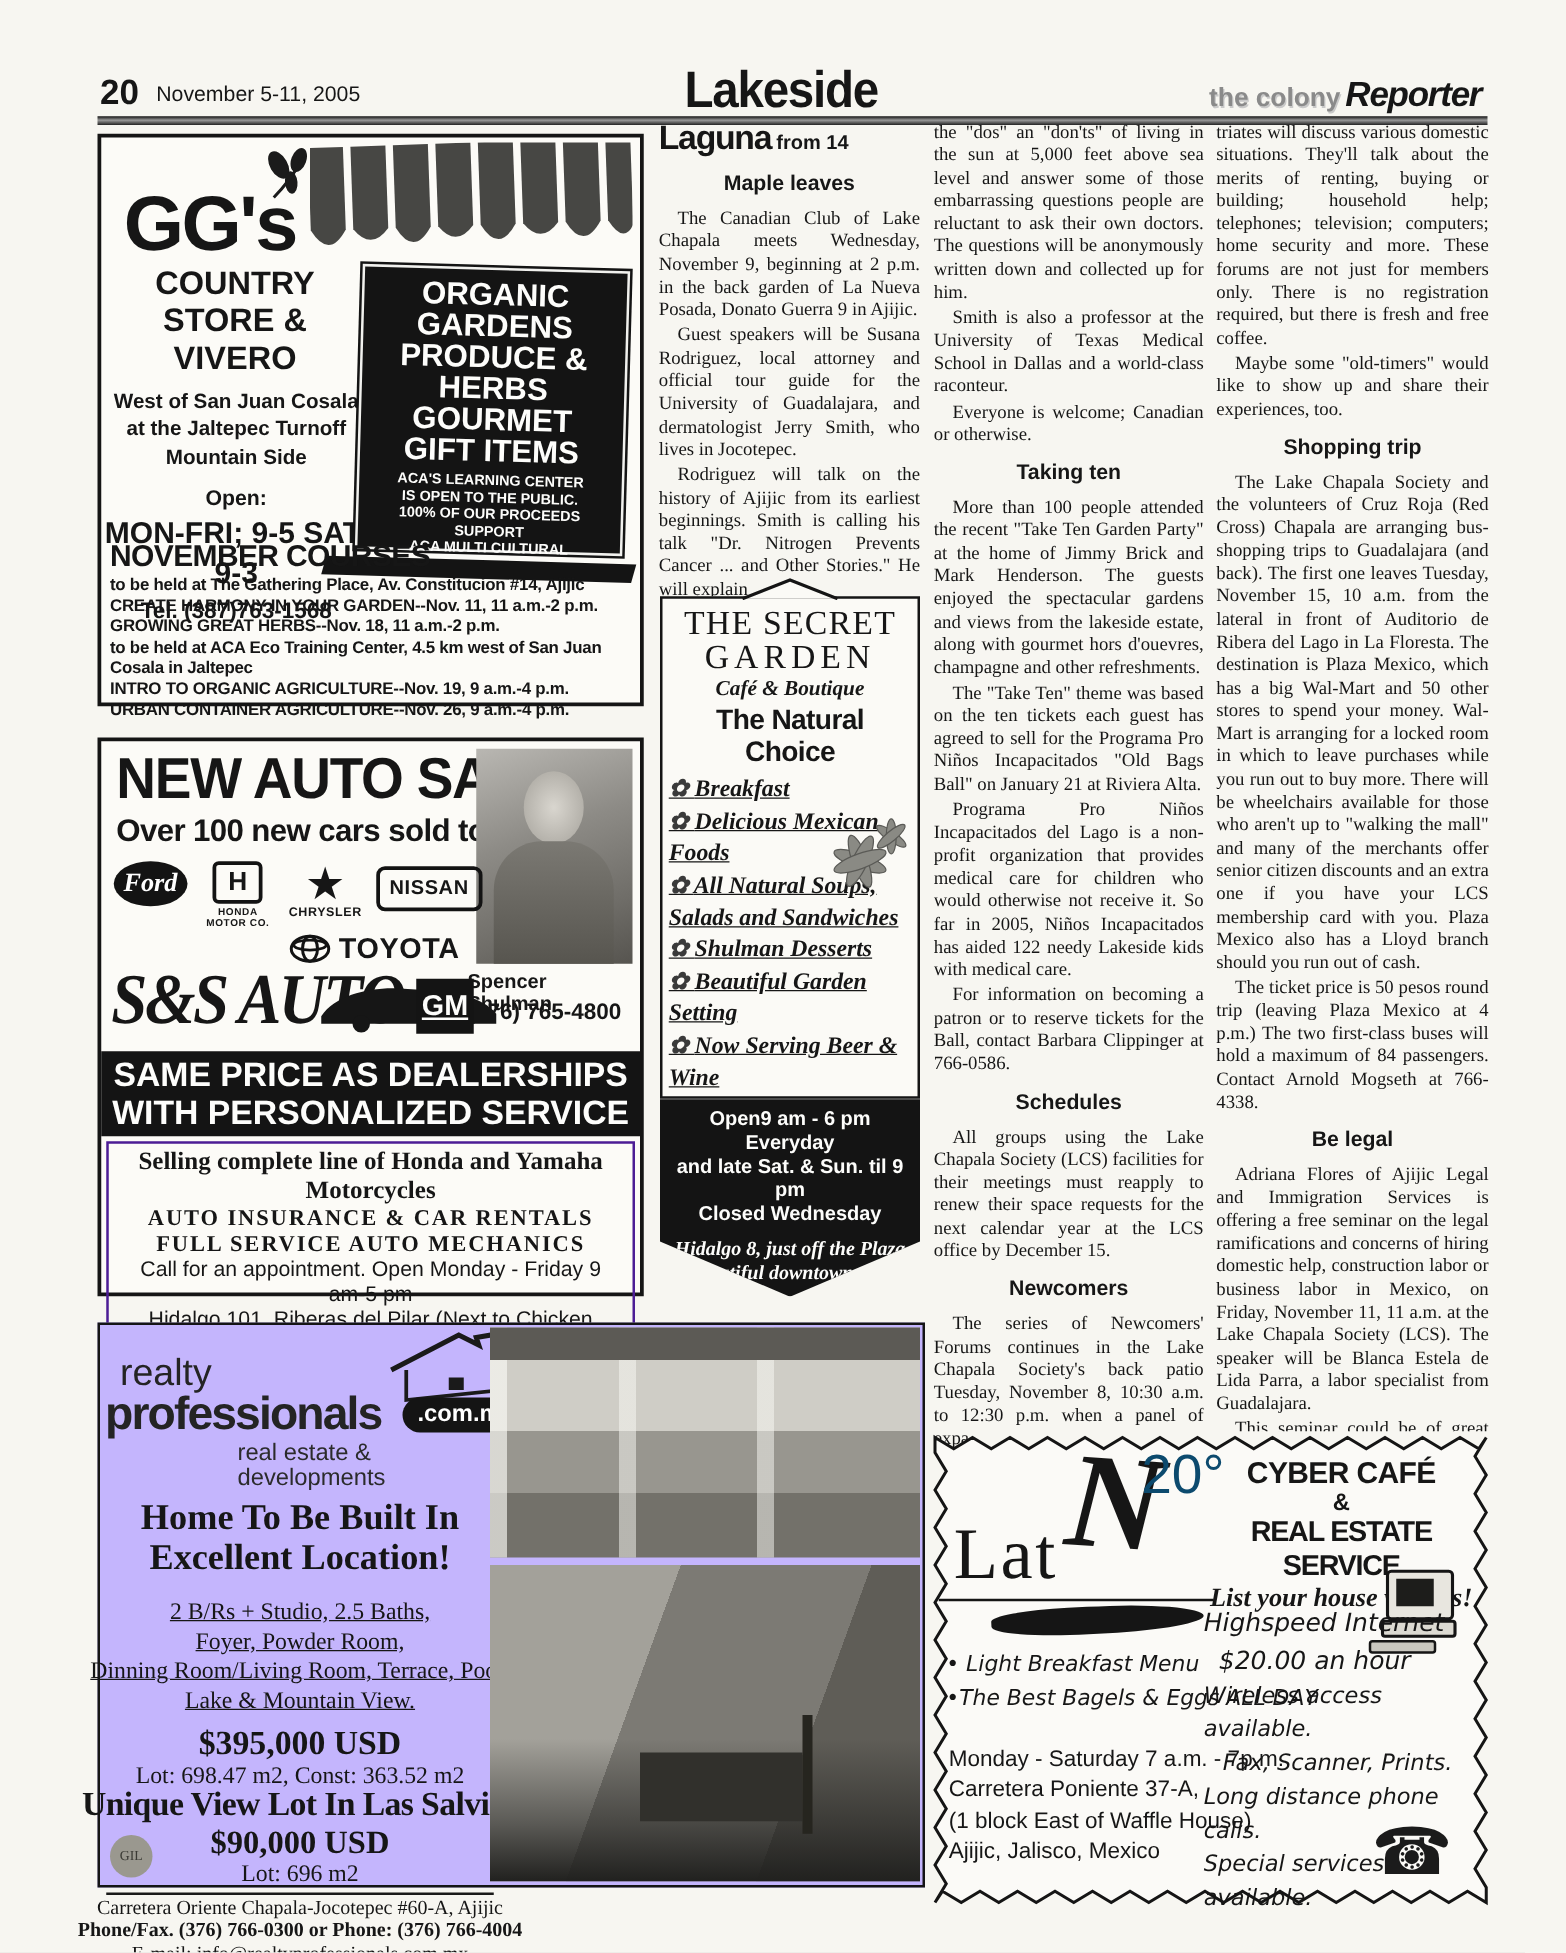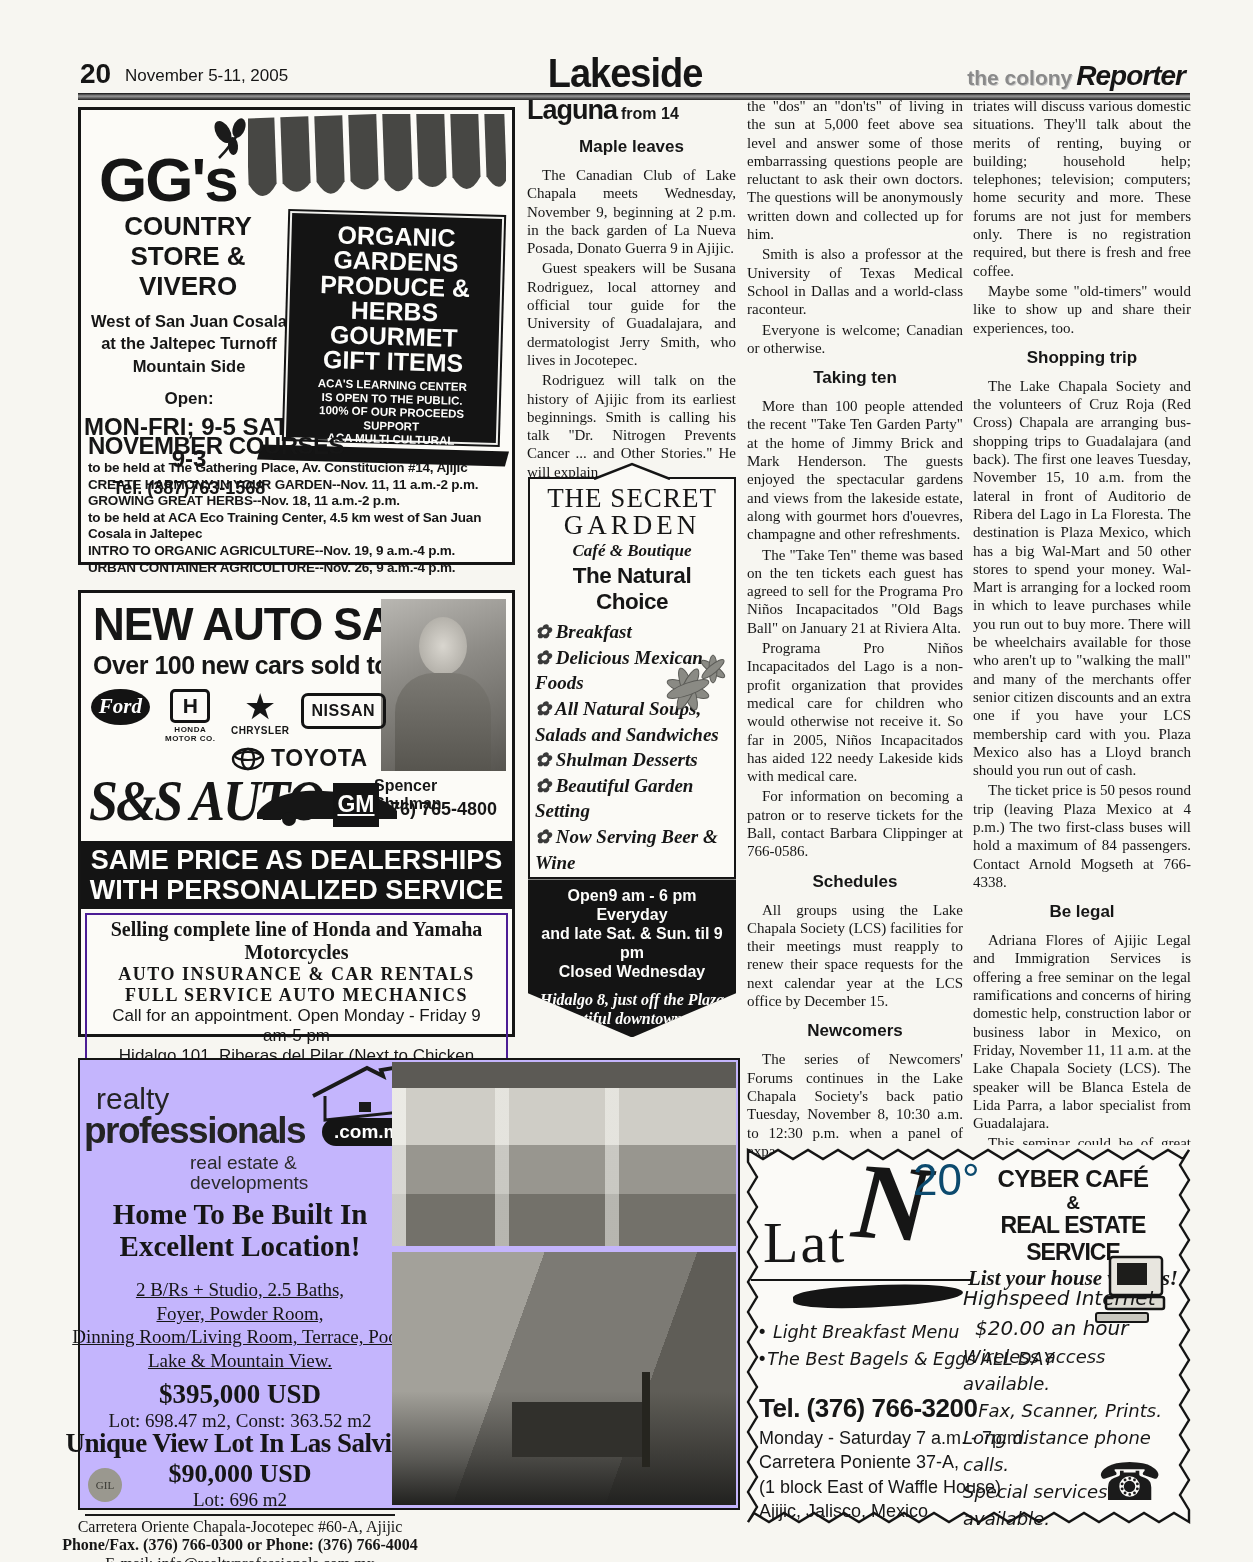--- a/index.html
+++ b/index.html
@@ -241,21 +241,21 @@
     <svg class="abs" style="left:64px;top:-15px;" width="80" height="18" viewBox="0 0 80 18">
       <path d="M2,17 L40,2 L78,17" fill="#fbfaf6" stroke="#151515" stroke-width="2.5"></path>
     </svg>
     <div style="border:2.5px solid #151515;background:#fbfaf6;padding:6px 5px 2px 5px;box-sizing:border-box;width:208px;">
       <div class="serif ctr" style="font-size:27px;letter-spacing:1px;line-height:1.0;font-variant:small-caps;">
         <div>THE SECRET</div>
         <div style="letter-spacing:4px;">GARDEN</div>
       </div>
       <div class="serif b i ctr" style="font-size:17px;margin-top:2px;">Café &amp; Boutique</div>
       <div class="sans b ctr" style="font-size:22.5px;letter-spacing:-0.5px;margin:2px 0 4px 0;">The Natural Choice</div>
-      <ul class="serif b i" style="font-size:19px;line-height:1.35;">
+      <ul class="serif b i" style="font-size:19px;line-height:1.35;text-decoration:underline;">
         <li><span class="flower">✿ </span><span>Breakfast</span></li>
         <li><span class="flower">✿ </span><span>Delicious Mexican Foods</span></li>
         <li><span class="flower">✿ </span><span>All Natural Soups, Salads and Sandwiches</span></li>
         <li><span class="flower">✿ </span><span>Shulman Desserts</span></li>
         <li><span class="flower">✿ </span><span>Beautiful Garden Setting</span></li>
         <li><span class="flower">✿ </span><span>Now Serving Beer &amp; Wine</span></li>
       </ul>
       <svg class="abs" style="right:8px;top:172px;" width="70" height="80" viewBox="0 0 70 80">
         <g stroke="#5a5a56" fill="#8a8a84">
           <ellipse cx="30" cy="40" rx="22" ry="6" transform="rotate(20 30 40)"></ellipse>
@@ -344,21 +344,20 @@
         <div style="font-size:20px;padding-left:12px;">$20.00 an hour</div>
         <div>Wireless access available.</div>
         <div class="ctr">Fax, Scanner, Prints.</div>
         <div>Long distance phone calls.</div>
         <div>Special services available.</div>
       </div>
 
       <div class="abs" style="right:30px;bottom:16px;font-size:52px;line-height:1;color:#1b1b1b;">☎</div>
 
       <div class="abs sans" style="left:14px;top:246px;">
-        <div class="b" style="font-size:26px;letter-spacing:-0.5px;">Tel. (376) 766-3200</div>
         <div style="font-size:18px;line-height:1.35;margin-top:2px;">Monday - Saturday 7 a.m. - 7p.m.</div>
         <div style="font-size:18px;line-height:1.35;">Carretera Poniente 37-A,</div>
         <div style="font-size:18px;line-height:1.35;">(1 block East of Waffle House)</div>
         <div style="font-size:18px;line-height:1.35;">Ajijic, Jalisco, Mexico</div>
       </div>
     </div>
   </div>
 
 </div>
 

